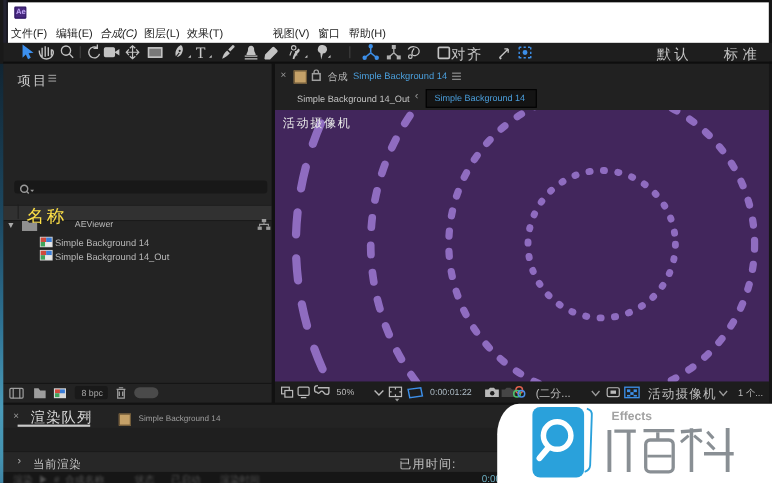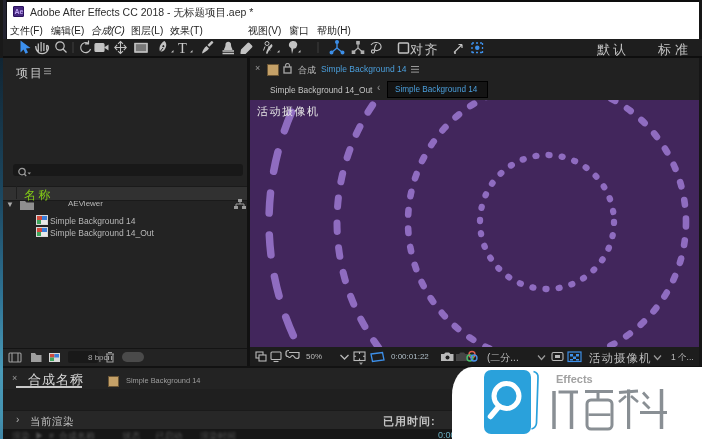--- a/index.html
+++ b/index.html
@@ -15,21 +15,20 @@
   <div class="abs" style="left:7px;top:2px;width:692px;height:37px;background:#ffffff;"></div>
 
   <div class="abs" style="left:0;top:0;width:702px;height:2px;background:#0d0d0d;"></div>
 
   <div class="abs" style="left:0;top:0;width:7px;height:39px;background:#232330;border-left:1px solid #000;border-right:1px solid #101018;box-sizing:border-box;"></div>
 
   <div class="abs" style="left:699px;top:0;width:3px;height:367px;background:#161616;"></div>
 
   <div class="abs" style="left:13px;top:6px;width:11px;height:11px;background:#46287e;border:1px solid #2a1060;border-radius:1px;box-sizing:border-box;"></div>
   <div class="abs txt" style="left:14.5px;top:8px;font-size:7px;font-weight:bold;color:#c0a6f5;">Ae</div>
-  <div class="abs txt" style="left:30px;top:6px;font-size:10.5px;color:#2d2d2d;">Adobe After Effects CC 2018 - 无标题项目.aep *</div>
   <div class="abs txt" style="left:10px;top:24px;font-size:10px;color:#222222;">文件(F)</div>
   <div class="abs txt" style="left:51px;top:24px;font-size:10px;color:#222222;">编辑(E)</div>
   <div class="abs txt" style="left:91px;top:24px;font-size:10px;color:#222222;font-style:italic;">合成(C)</div>
   <div class="abs txt" style="left:131px;top:24px;font-size:10px;color:#222222;">图层(L)</div>
   <div class="abs txt" style="left:170px;top:24px;font-size:10px;color:#222222;">效果(T)</div>
   <div class="abs txt" style="left:207px;top:24px;font-size:14px;color:#222222;margin-top:44px;">动画(A)</div>
   <div class="abs txt" style="left:248px;top:24px;font-size:10px;color:#222222;">视图(V)</div>
   <div class="abs txt" style="left:289px;top:24px;font-size:10px;color:#222222;">窗口</div>
   <div class="abs txt" style="left:317px;top:24px;font-size:10px;color:#222222;">帮助(H)</div>
 
@@ -125,21 +124,21 @@
 
   <div class="abs" style="left:13px;top:164px;width:230px;height:12px;background:#181818;border-radius:3px;"></div>
   <svg class="abs" style="left:17px;top:166.5px;" width="16" height="11" viewBox="0 0 16 11">
     <circle cx="5" cy="4.6" r="3.2" fill="none" stroke="#9a9a9a" stroke-width="1.3"></circle>
     <line x1="7.3" y1="7" x2="9.2" y2="9" stroke="#9a9a9a" stroke-width="1.3"></line>
     <path d="M10.5 5.5 l3.5 0 l-1.75 2 z" fill="#9a9a9a"></path>
   </svg>
 
   <div class="abs" style="left:3px;top:186px;width:244px;height:13px;background:#313131;border-top:1px solid #1a1a1a;border-bottom:1px solid #1a1a1a;"></div>
   <div class="abs" style="left:16px;top:186px;width:1px;height:13px;background:#1f1f1f;"></div>
-  <div class="abs txt" style="left:24px;top:186.5px;font-size:12px;letter-spacing:2.5px;color:#84cc16;">名称</div>
+  <div class="abs txt" style="left:24px;top:186.5px;font-size:16px;letter-spacing:2.5px;color:#fde047;">名称</div>
 
   <div class="abs txt" style="left:6px;top:200px;font-size:8px;color:#aaaaaa;">▼</div>
   <svg class="abs" style="left:20px;top:200px;" width="14" height="10" viewBox="0 0 14 10">
     <path d="M0 1 h5 l1.5 1.5 H14 V10 H0 z" fill="#8f8f8f"></path>
   </svg>
   <div class="abs txt" style="left:36px;top:199px;font-size:8px;color:#b8b8b8;margin-left:32px;">AEViewer</div>
   <svg class="abs" style="left:234px;top:199px;" width="12" height="11" viewBox="0 0 12 11">
     <rect x="4" y="0" width="4" height="3" fill="#9a9a9a"></rect>
     <rect x="0" y="7" width="4" height="3" fill="#9a9a9a"></rect>
     <rect x="8" y="7" width="4" height="3" fill="#9a9a9a"></rect>
@@ -174,21 +173,21 @@
     </g>
     <rect x="49" y="4" width="11" height="9" fill="#d8d8d8"></rect>
     <rect x="50" y="5" width="4.5" height="3.5" fill="#cf4a3c"></rect>
     <rect x="54.5" y="5" width="4.5" height="3.5" fill="#3a7dd8"></rect>
     <rect x="50" y="8.5" width="4" height="3.5" fill="#3fa45c"></rect>
     <g fill="none" stroke="#9e9e9e" stroke-width="1.1">
       <path d="M106 5 h8 M107 5 v8 h6 v-8 M108 3.5 h4 M108.5 7 v4 M111.5 7 v4"></path>
     </g>
   </svg>
   <div class="abs" style="left:68px;top:351px;width:30px;height:12px;background:#191919;border-radius:2px;"></div>
-  <div class="abs txt" style="left:74px;top:353px;font-size:8px;color:#a8a8a8;margin-left:14px;">8 bpc</div>
+  <div class="abs txt" style="left:74px;top:353px;font-size:8px;color:#a8a8a8;">8 bpc</div>
   <div class="abs" style="left:122px;top:352px;width:22px;height:10px;background:#4a4a4a;border-radius:5px;"></div>
 
   <div class="abs" style="left:247px;top:58px;width:3px;height:309px;background:#111111;"></div>
 
   <div class="abs" style="left:250px;top:58px;width:449px;height:309px;background:#212121;"></div>
 
   <div class="abs txt" style="left:255px;top:63px;font-size:9px;color:#999999;">×</div>
   <div class="abs" style="left:267px;top:64px;width:10px;height:10px;background:#c5a168;border:1px solid #6b5636;"></div>
   <svg class="abs" style="left:283px;top:63px;" width="9" height="11" viewBox="0 0 9 11">
     <rect x="1" y="4" width="7" height="6" fill="none" stroke="#a0a0a0" stroke-width="1.4"></rect>
@@ -263,31 +262,31 @@
   </svg>
   <div class="abs txt" style="left:306px;top:352px;font-size:8px;color:#bdbdbd;">50%</div>
   <div class="abs txt" style="left:391px;top:352px;font-size:8px;color:#aebcc6;">0:00:01:22</div>
   <div class="abs txt" style="left:487px;top:351px;font-size:10px;color:#bdbdbd;text-align:right;">(二分...</div>
   <div class="abs txt" style="left:589px;top:351px;font-size:11.5px;letter-spacing:1px;color:#bdbdbd;">活动摄像机</div>
   <div class="abs txt" style="left:671px;top:352px;font-size:8.5px;color:#bdbdbd;">1 个...</div>
 
   <div class="abs" style="left:0;top:367px;width:702px;height:72px;background:#232323;"></div>
   <div class="abs" style="left:0;top:366px;width:702px;height:2px;background:#121212;"></div>
   <div class="abs txt" style="left:12px;top:372.5px;font-size:9px;color:#999999;">×</div>
-  <div class="abs txt" style="left:28px;top:370.5px;font-size:13px;letter-spacing:1px;color:#dadada;">合成名称</div>
+  <div class="abs txt" style="left:28px;top:370.5px;font-size:13px;letter-spacing:1px;color:#dadada;">渲染队列</div>
   <div class="abs" style="left:74px;top:374px;width:8px;height:1.2px;background:#9a9a9a;box-shadow:0 2.6px 0 #9a9a9a,0 5.2px 0 #9a9a9a;"></div>
   <div class="abs" style="left:16px;top:385.5px;width:66px;height:2px;background:#c9c9c9;"></div>
   <div class="abs" style="left:107.5px;top:375.5px;width:9.5px;height:9.5px;background:#c5a168;border:1px solid #6b5636;"></div>
   <div class="abs txt" style="left:126px;top:375.5px;font-size:7.4px;color:#9e9e9e;">Simple Background 14</div>
 
   <div class="abs" style="left:0;top:389px;width:702px;height:21px;background:#1f1f1f;"></div>
   <div class="abs" style="left:0;top:410px;width:702px;height:19px;background:#272727;border-top:1px solid #1a1a1a;"></div>
   <div class="abs txt" style="left:16px;top:414px;font-size:10px;color:#b0b0b0;">›</div>
   <div class="abs txt" style="left:30px;top:414.5px;font-size:10.5px;letter-spacing:0.5px;color:#c2c2c2;">当前渲染</div>
-  <div class="abs txt" style="left:383px;top:414px;font-size:11px;letter-spacing:1px;color:#c2c2c2;font-weight:bold;">已用时间:</div>
+  <div class="abs txt" style="left:363px;top:414px;font-size:11px;letter-spacing:1px;color:#c2c2c2;">已用时间:</div>
 
   <div class="abs" style="left:0;top:429px;width:702px;height:10px;background:#161616;"></div>
   <div class="abs txt" style="left:12px;top:430px;font-size:9px;color:#8a8a8a;opacity:.5;filter:blur(.8px);">渲染&nbsp;&nbsp;▶&nbsp;&nbsp;#&nbsp;&nbsp;合成名称&nbsp;&nbsp;&nbsp;&nbsp;&nbsp;&nbsp;&nbsp;&nbsp;&nbsp;&nbsp;&nbsp;状态&nbsp;&nbsp;&nbsp;&nbsp;&nbsp;&nbsp;已启动&nbsp;&nbsp;&nbsp;&nbsp;&nbsp;&nbsp;&nbsp;渲染时间</div>
   <div class="abs txt" style="left:438px;top:430px;font-size:9px;color:#7fd1e8;opacity:.8;filter:blur(.6px);">0:00</div>
 
   <div class="abs" style="left:0;top:0;width:3px;height:58px;background:#191919;"></div>
   <div class="abs" style="left:0;top:58px;width:3px;height:381px;background:linear-gradient(#112533,#1d4a63 38%,#2e7293 62%,#4a9ab8 82%,#4493b1 94%,#3f84a4);"></div>
 
   <div class="abs" style="left:452px;top:367px;width:250px;height:72px;background:#ffffff;border-top-left-radius:20px 28px;"></div>
   <div class="abs" style="left:484px;top:370px;width:47px;height:64px;background:#2aa1db;border-radius:7px;"></div>

